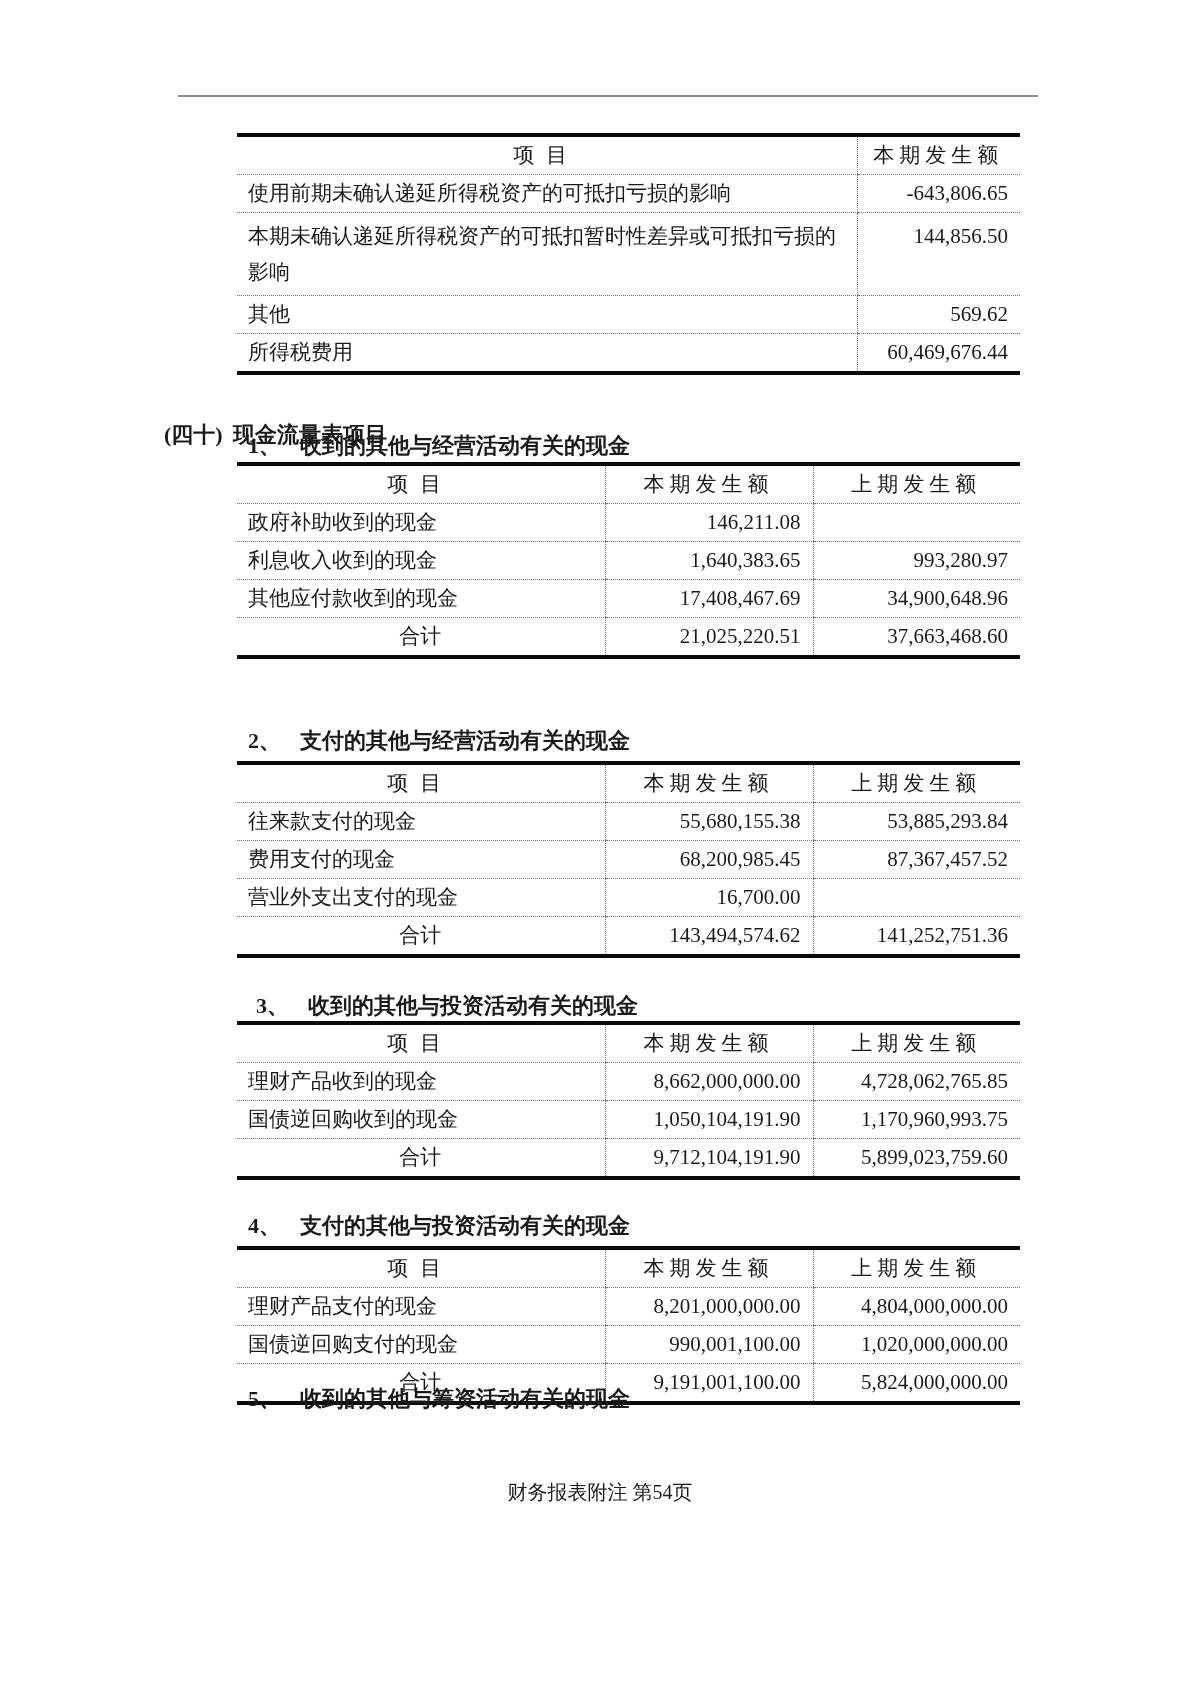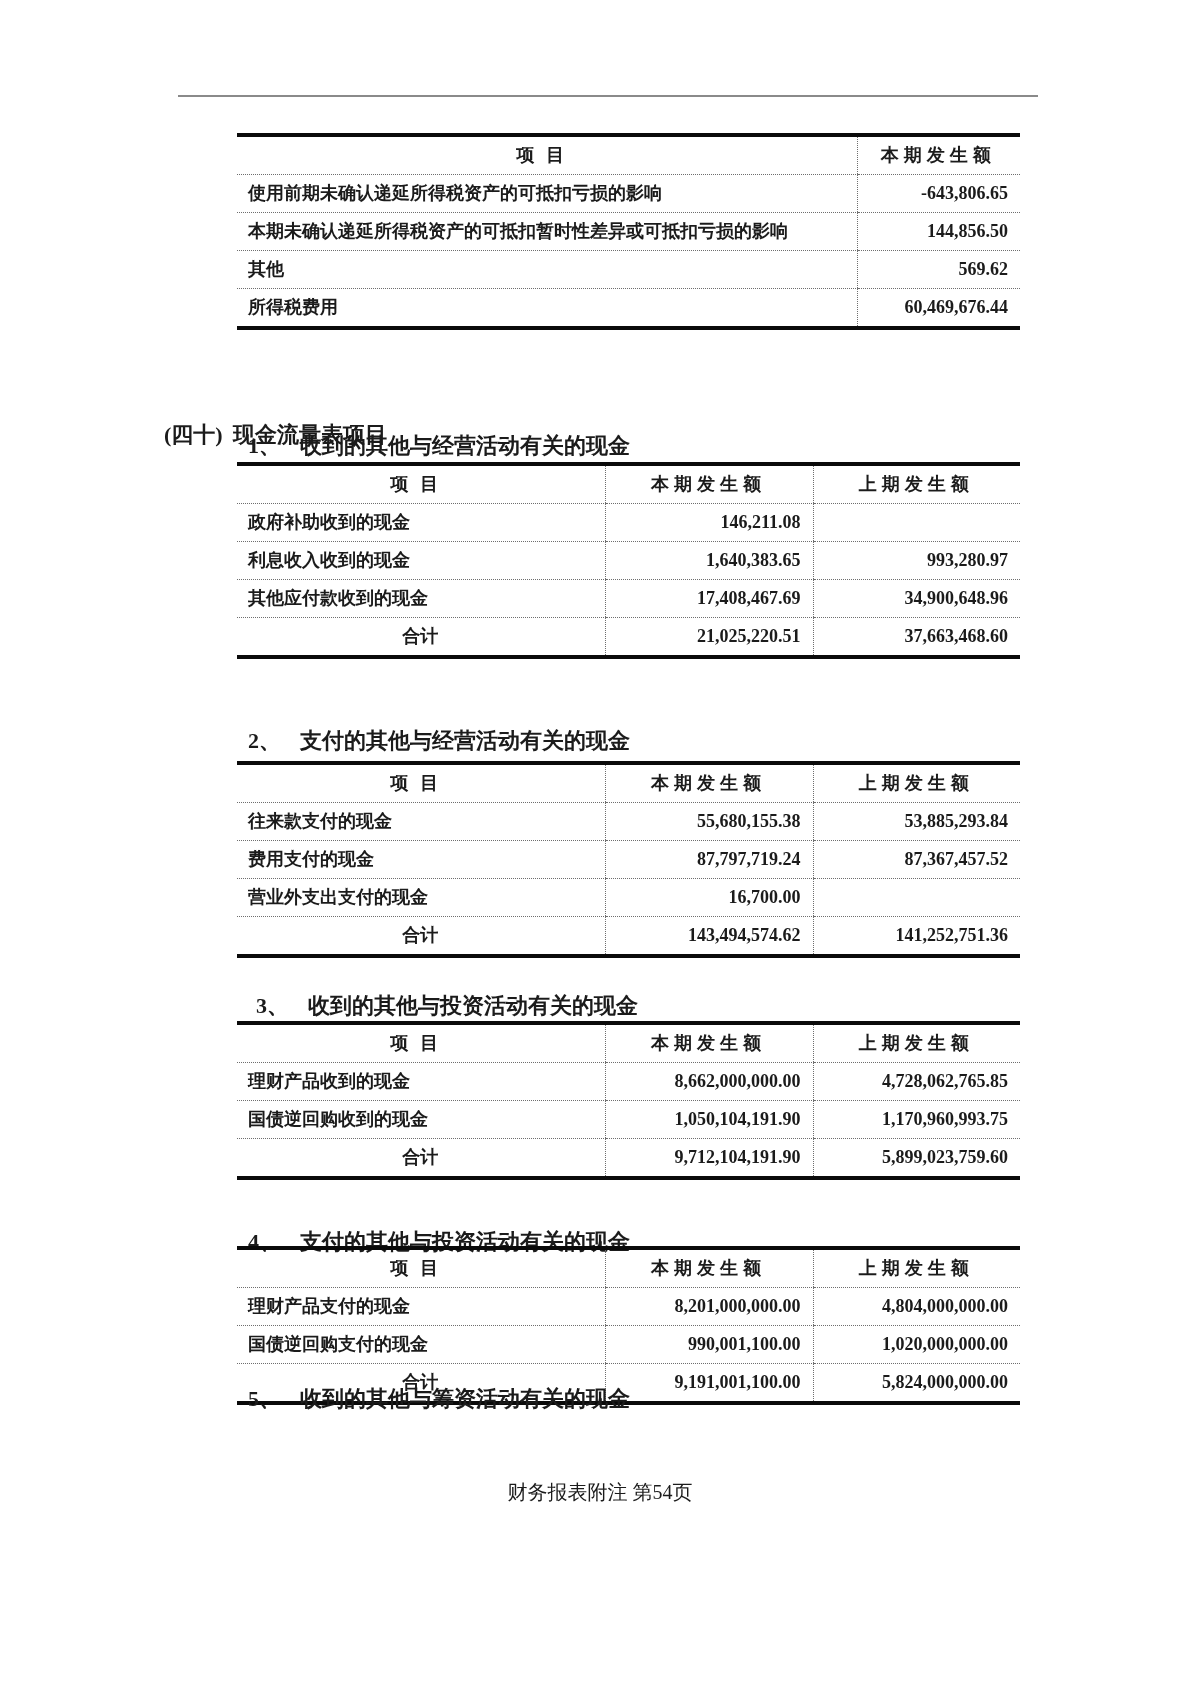--- a/index.html
+++ b/index.html
@@ -17,39 +17,38 @@
     left: 178px; top: 95px;
     width: 860px; height: 0;
     border-top: 2px solid #8a8a8a;
   }
   .fin-table {
     position: absolute;
     left: 237px;
     border-collapse: collapse;
     table-layout: fixed;
     width: 783px;
-    font-size: 18px;
+    font-size: 21px;
     border-top: 4px solid #0a0a0a;
     border-bottom: 4px solid #0a0a0a;
-    font-weight: bold;
   }
   .fin-table td {
     border-bottom: 1px dotted #6e6e6e;
     padding: 5px 12px 5px 11px;
     height: 27px;
     line-height: 27px;
     vertical-align: middle;
     overflow: hidden;
   }
   .fin-table tr:last-child td { border-bottom: none; }
   .fin-table td + td { border-left: 1px dotted #6e6e6e; }
   .fin-table td.hd { text-align: center; }
   .fin-table td.num { text-align: right; }
   .fin-table td.ctr { text-align: center; }
-  .fin-table td.top { vertical-align: top; height: auto; line-height: 27px; }
+  .fin-table td.top { vertical-align: top; height: auto; line-height: 36px; }
   .sp  { letter-spacing: 5px; }
   .sp-wide { letter-spacing: 12px; }
   .t-tax { top: 133px; }
   .t-sub1 { top: 462px; }
   .t-sub2 { top: 761px; }
   .t-sub3 { top: 1021px; }
   .t-sub4 { top: 1246px; }
   .sec-head {
     position: absolute;
     left: 164px; top: 420px;
@@ -60,21 +59,21 @@
   .sub-head {
     position: absolute;
     left: 248px;
     font-size: 22px; font-weight: bold;
     white-space: nowrap;
   }
   .sub-head .sub-num { display: inline-block; min-width: 52px; }
   .sh-1 { top: 431px; }
   .sh-2 { top: 726px; }
   .sh-3 { top: 991px; margin-left: 8px; }
-  .sh-4 { top: 1211px; margin-top: 16px; }
+  .sh-4 { top: 1211px; }
   .sh-5 { top: 1384px; }
   .footer {
     position: absolute;
     left: 0; top: 1479px;
     width: 1200px;
     text-align: center;
     font-size: 20px;
   }
 </style>
 </head>
@@ -170,21 +169,21 @@
         <td class="hd sp">本期发生额</td>
         <td class="hd sp">上期发生额</td>
       </tr>
       <tr>
         <td>往来款支付的现金</td>
         <td class="num">55,680,155.38</td>
         <td class="num">53,885,293.84</td>
       </tr>
       <tr>
         <td>费用支付的现金</td>
-        <td class="num">87,797,719.24</td>
+        <td class="num">68,200,985.45</td>
         <td class="num">87,367,457.52</td>
       </tr>
       <tr>
         <td>营业外支出支付的现金</td>
         <td class="num">16,700.00</td>
         <td class="num"></td>
       </tr>
       <tr>
         <td class="ctr">合计</td>
         <td class="num">143,494,574.62</td>

